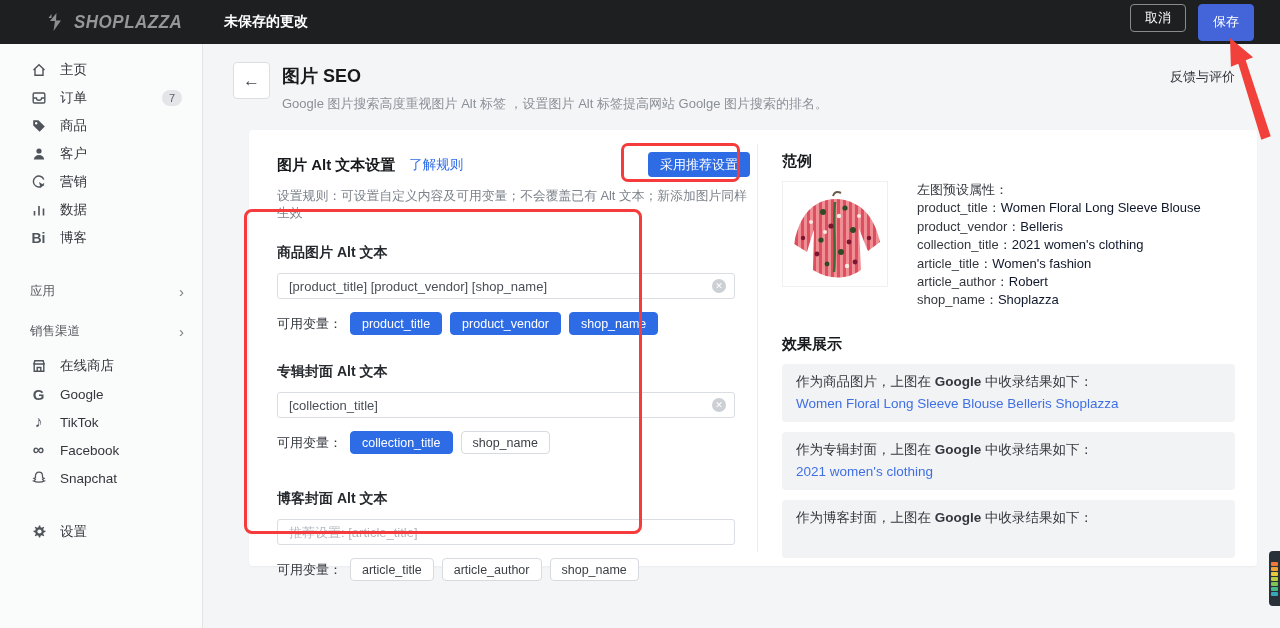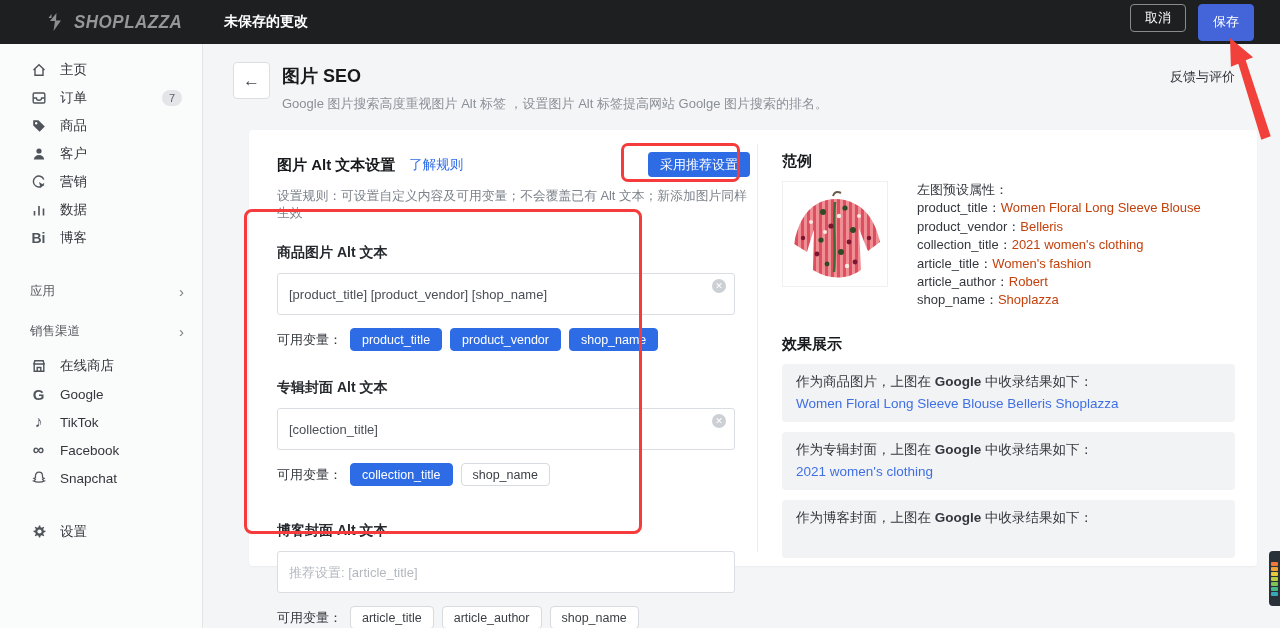--- a/index.html
+++ b/index.html
@@ -75,21 +75,21 @@
   .card-title { font-size:15px; font-weight:bold; color:#17191c; }
   .learn-link { font-size:13.5px; color:#2e6ce6; margin-left:14px; cursor:pointer; }
   .apply-btn {
     position:absolute; left:399px; top:22px; height:25px; padding:0 12px;
     background:#2e6ce6; color:#fff; border:none; border-radius:4px; font-size:13px; cursor:pointer;
   }
   .rule-note { margin-top:10px; font-size:12.8px; color:#7d838b; }
   .section { margin-top:0; }
   .section-label { font-size:14px; font-weight:600; color:#26292e; }
   .alt-input {
-    width:458px; height:42px; border:1px solid #dadde1; border-radius:3px;
+    width:458px; height:26px; border:1px solid #dadde1; border-radius:3px;
     font-size:13px; color:#4a4f56; padding:0 28px 0 11px; outline:none;
     font-family:"Liberation Sans","DejaVu Sans",sans-serif; background:#fff; display:block;
   }
   .alt-input::placeholder { color:#b3b8bf; }
   .input-wrap { position:relative; width:458px; margin-top:11px; }
   .clear-ico {
     position:absolute; right:9px; top:6px; width:14px; height:14px; border-radius:50%;
     background:#ccd0d5; color:#fff; font-size:9px; line-height:14px; text-align:center; cursor:pointer;
   }
   .vars-row { display:flex; align-items:center; margin-top:13px; gap:8px; }
@@ -102,21 +102,21 @@
   .tag-plain  { background:#fff; color:#3c4046; border:1px solid #d7dade; }
   
   .col-right { position:absolute; left:509px; top:0; width:499px; height:100%; padding:22px 22px 0 24px; }
   .example-title { font-size:15px; font-weight:bold; color:#17191c; }
   .example-body { display:flex; margin-top:10px; }
   .product-img {
     width:106px; height:106px; background:#fff; border:1px solid #f0f0f0; flex:0 0 106px;
   }
   .props { margin-left:29px; font-size:13px; line-height:18.4px; }
   .prop-key { color:#33373d; }
-  .prop-val { color:#c2410c; }
+  .prop-val { color:#0f172a; }
   .results-title { font-size:15px; font-weight:bold; color:#17191c; margin-top:25px; }
   .result-box {
     background:#f2f3f5; border-radius:4px; padding:9px 14px 10px 14px; margin-top:10px;
     min-height:46px;
   }
   .result-line1 { font-size:13.5px; color:#33373d; }
   .result-line1 b { font-weight:bold; }
   .result-line2 { font-size:13.5px; color:#3f6fe3; margin-top:5px; min-height:16px; }
   
   .anno { position:absolute; border:3px solid #f53b3b; pointer-events:none; z-index:10; }

